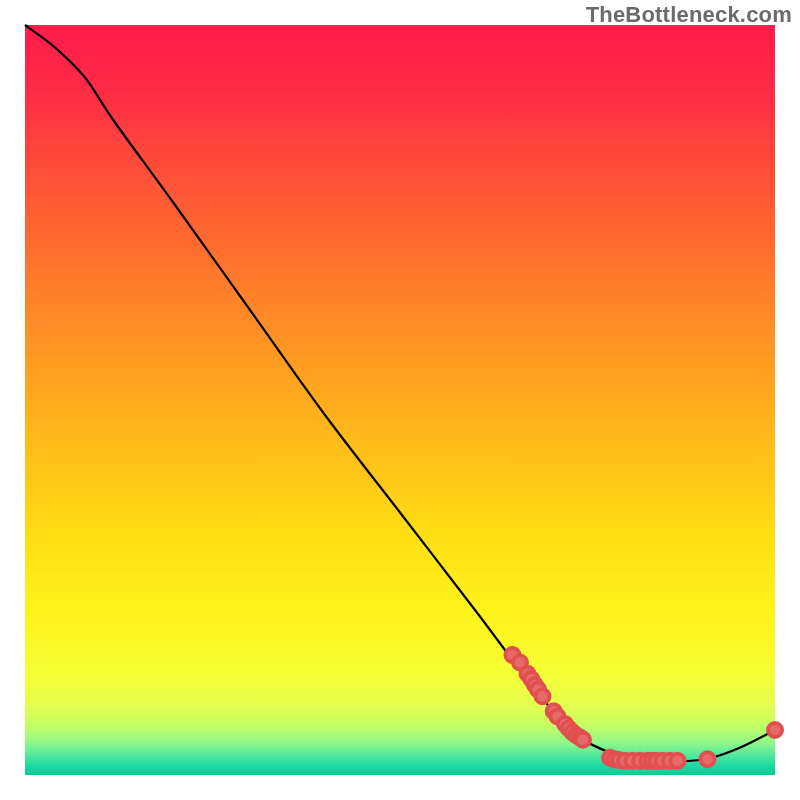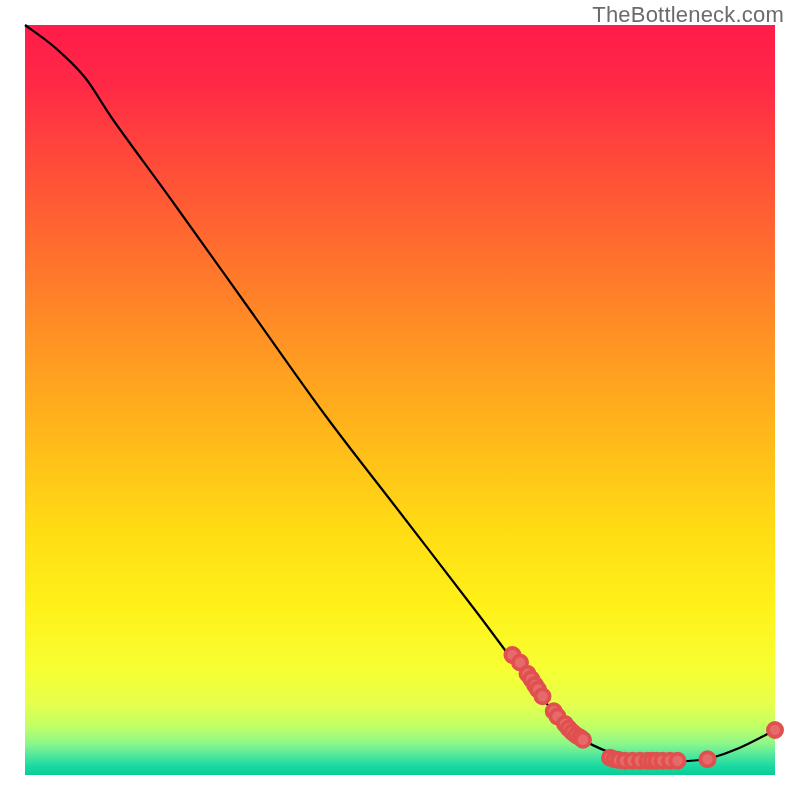--- a/index.html
+++ b/index.html
@@ -31,23 +31,23 @@
   .curve-svg {
     position: absolute;
     left: 0; top: 0;
     width: 750px;
     height: 750px;
     overflow: visible;
   }
   .watermark {
     position: absolute;
     top: 2px;
-    right: 16px;
+    right: 8px;
     font-size: 22px;
-    font-weight: 400;
+    font-weight: 700;
     color: #6b6b6b;
     letter-spacing: 0.2px;
     user-select: none;
   }
   .curve-line {
     fill: none;
     stroke: #000000;
     stroke-width: 2.2;
   }
   .data-point {

